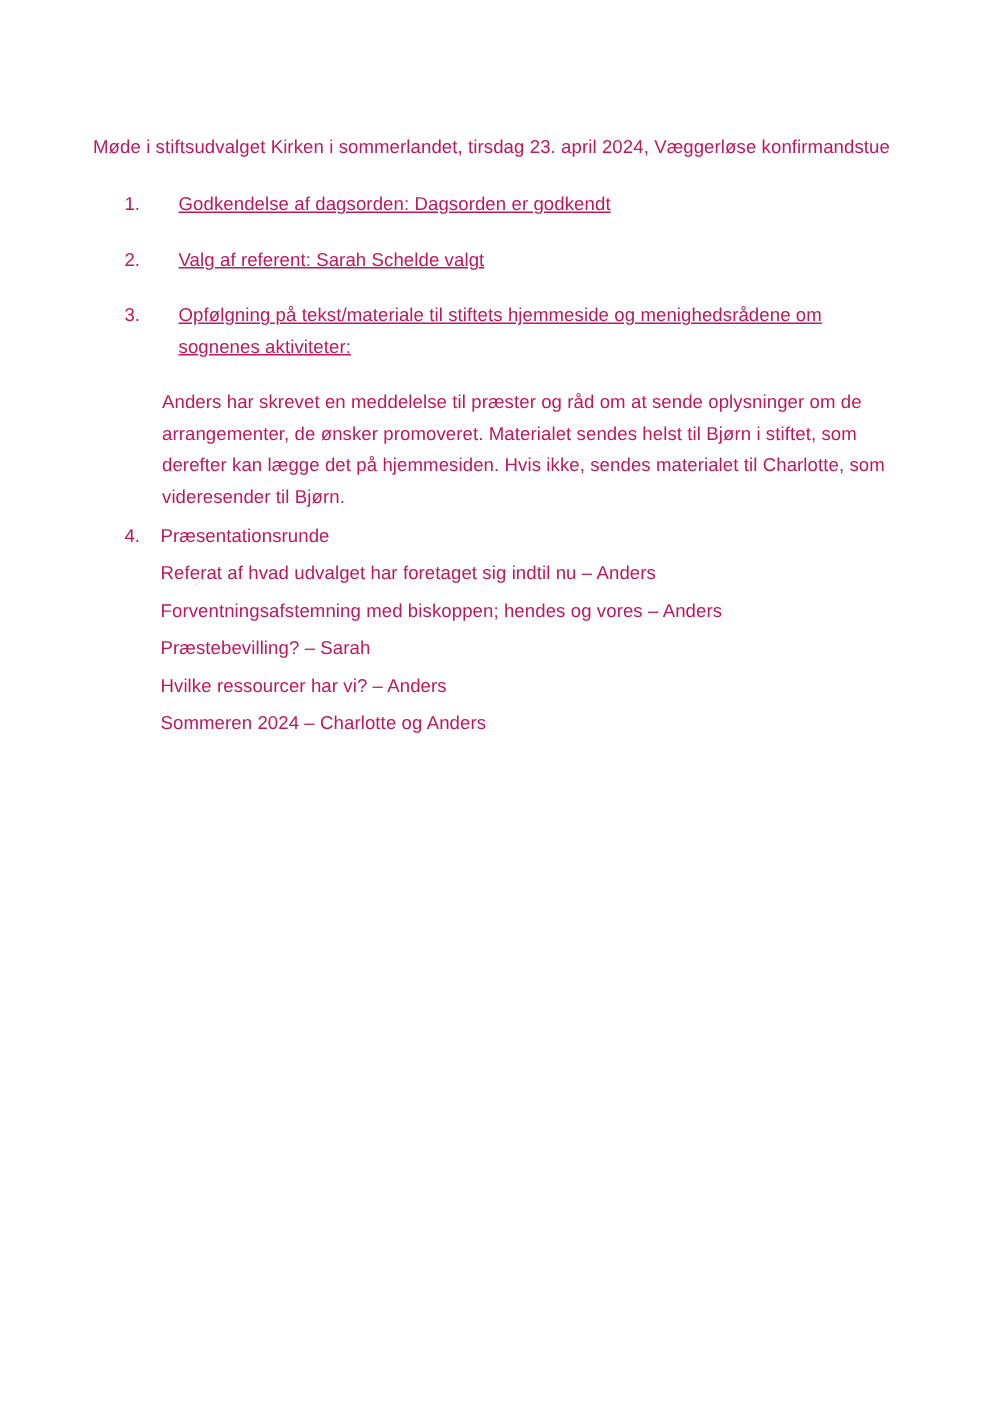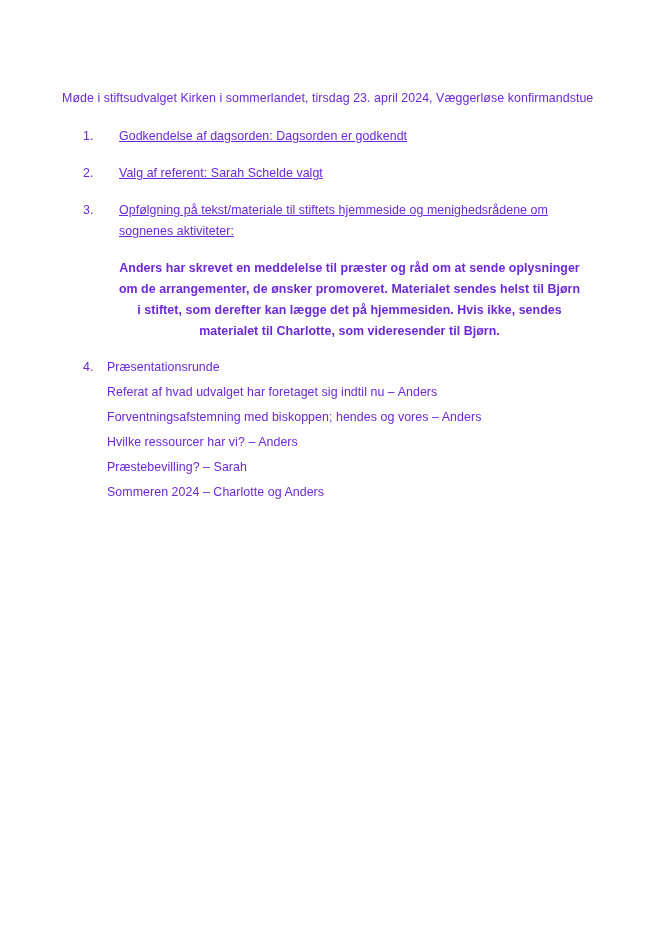--- a/index.html
+++ b/index.html
@@ -19,21 +19,21 @@
     width: 672px;
     height: 950px;
     background: #ffffff;
     box-sizing: border-box;
   }
   .doc-body {
     position: absolute;
     left: 62px;
     top: 88px;
     width: 534px;
-    color: #6d28d9;
+    color: #be185d;
     font-family: "Liberation Sans", "DejaVu Sans", sans-serif;
     font-size: 12.4px;
     line-height: 21px;
     -webkit-font-smoothing: antialiased;
   }
   .doc-title {
     margin: 0 0 0 0;
     font-weight: 400;
     font-size: 12.4px;
     line-height: 21px;
@@ -59,24 +59,23 @@
     top: 0;
     width: 20px;
     text-align: left;
   }
   .item-heading {
     margin: 16px;
     letter-spacing: 0.005em;
     text-decoration: underline;
   }
   .item-para {
-    margin: 15px;
+    margin: 5px;
     letter-spacing: 0.005em;
-    text-align: center;
-    font-weight: bold;
+    text-align: left;
   }
   .sub-lines {
     list-style: none;
     margin: 0;
     padding: 0;
   }
   .sub-line {
     margin: 4px;
     letter-spacing: 0.005em;
     white-space: nowrap;
@@ -107,21 +106,21 @@
         <p class="item-heading">Opfølgning på tekst/materiale til stiftets hjemmeside og menighedsrådene om sognenes aktiviteter:</p>
         <p class="item-para">Anders har skrevet en meddelelse til præster og råd om at sende oplysninger om de arrangementer, de ønsker promoveret. Materialet sendes helst til Bjørn i stiftet, som derefter kan lægge det på hjemmesiden. Hvis ikke, sendes materialet til Charlotte, som videresender til Bjørn.</p>
       </li>
 
       <li class="agenda-item">
         <span class="item-number">4.</span>
         <ul class="sub-lines">
           <li class="sub-line">Præsentationsrunde</li>
           <li class="sub-line">Referat af hvad udvalget har foretaget sig indtil nu – Anders</li>
           <li class="sub-line">Forventningsafstemning med biskoppen; hendes og vores – Anders</li>
+          <li class="sub-line">Præstebevilling? – Sarah</li>
           <li class="sub-line">Hvilke ressourcer har vi? – Anders</li>
-          <li class="sub-line">Præstebevilling? – Sarah</li>
           <li class="sub-line">Sommeren 2024 – Charlotte og Anders</li>
         </ul>
       </li>
 
     </ol>
   </div>
 </div>
 
 </body></html>

